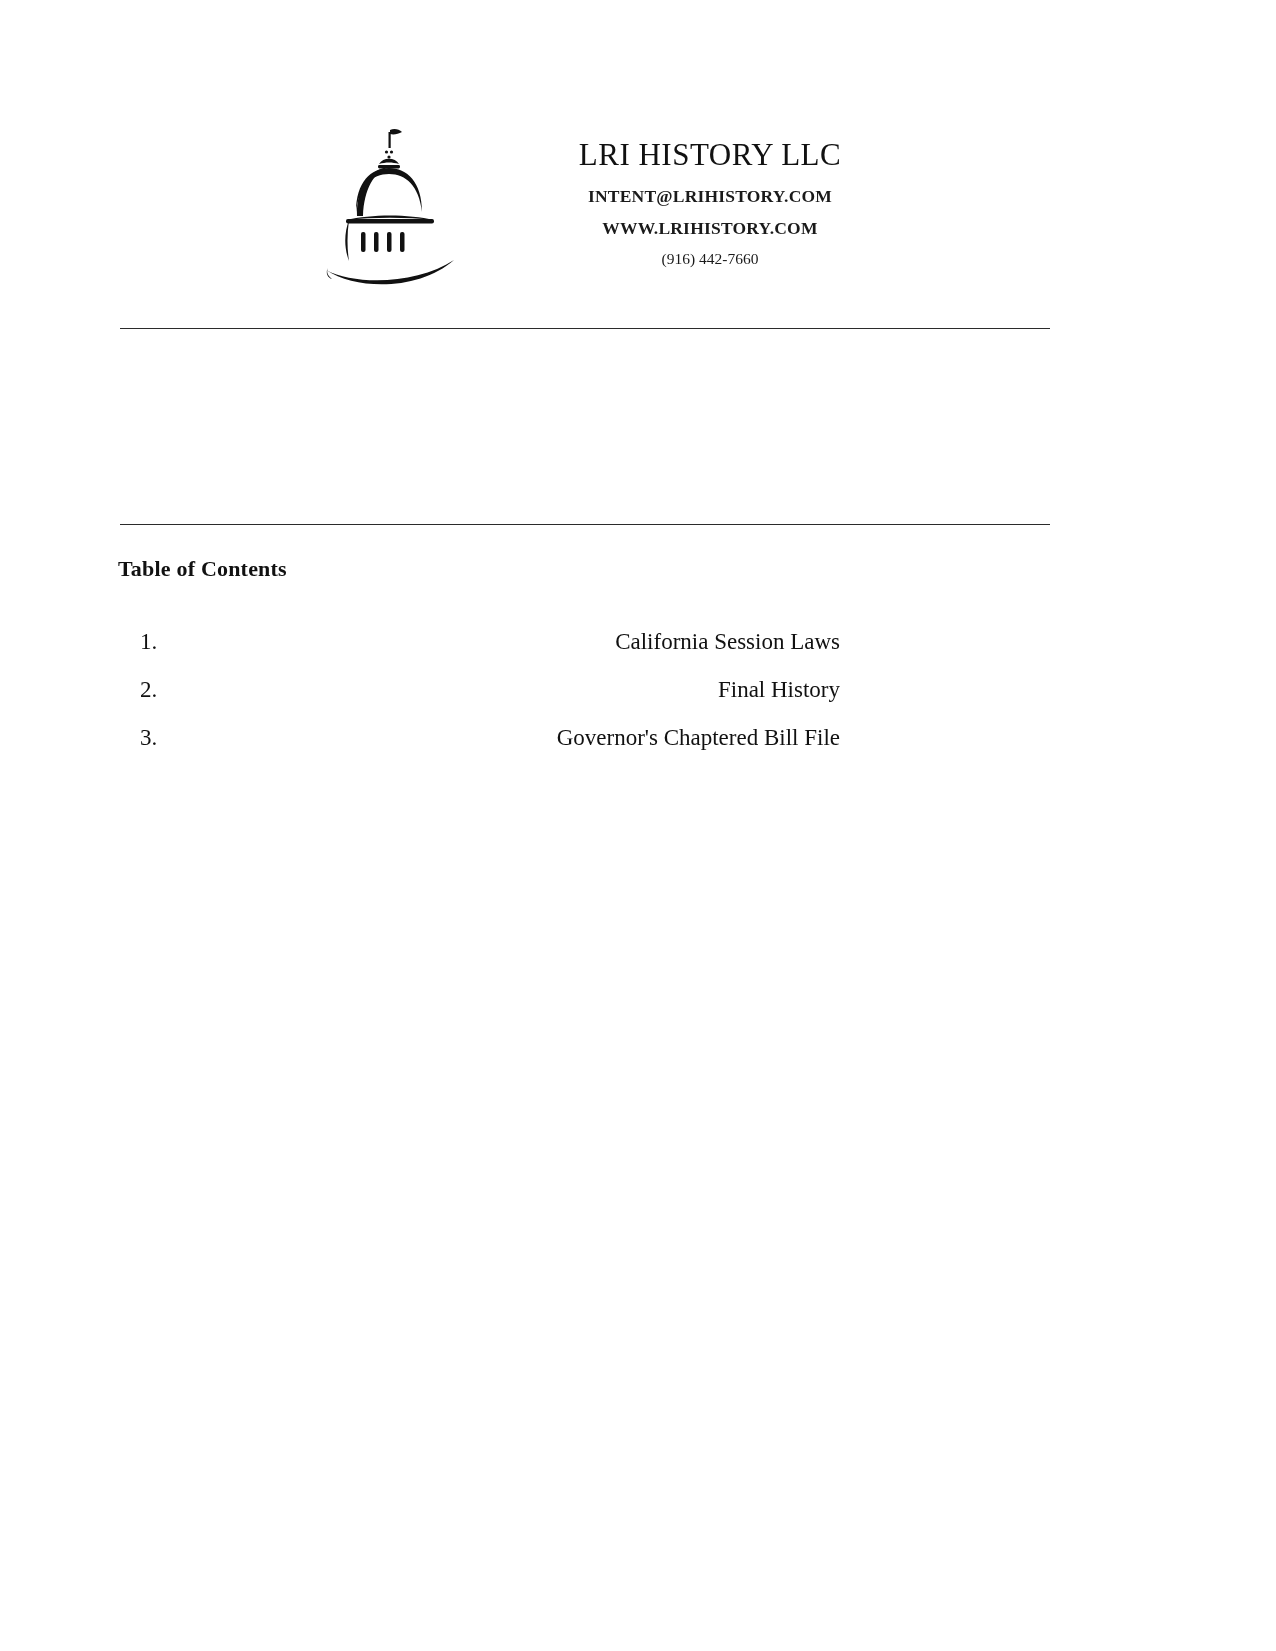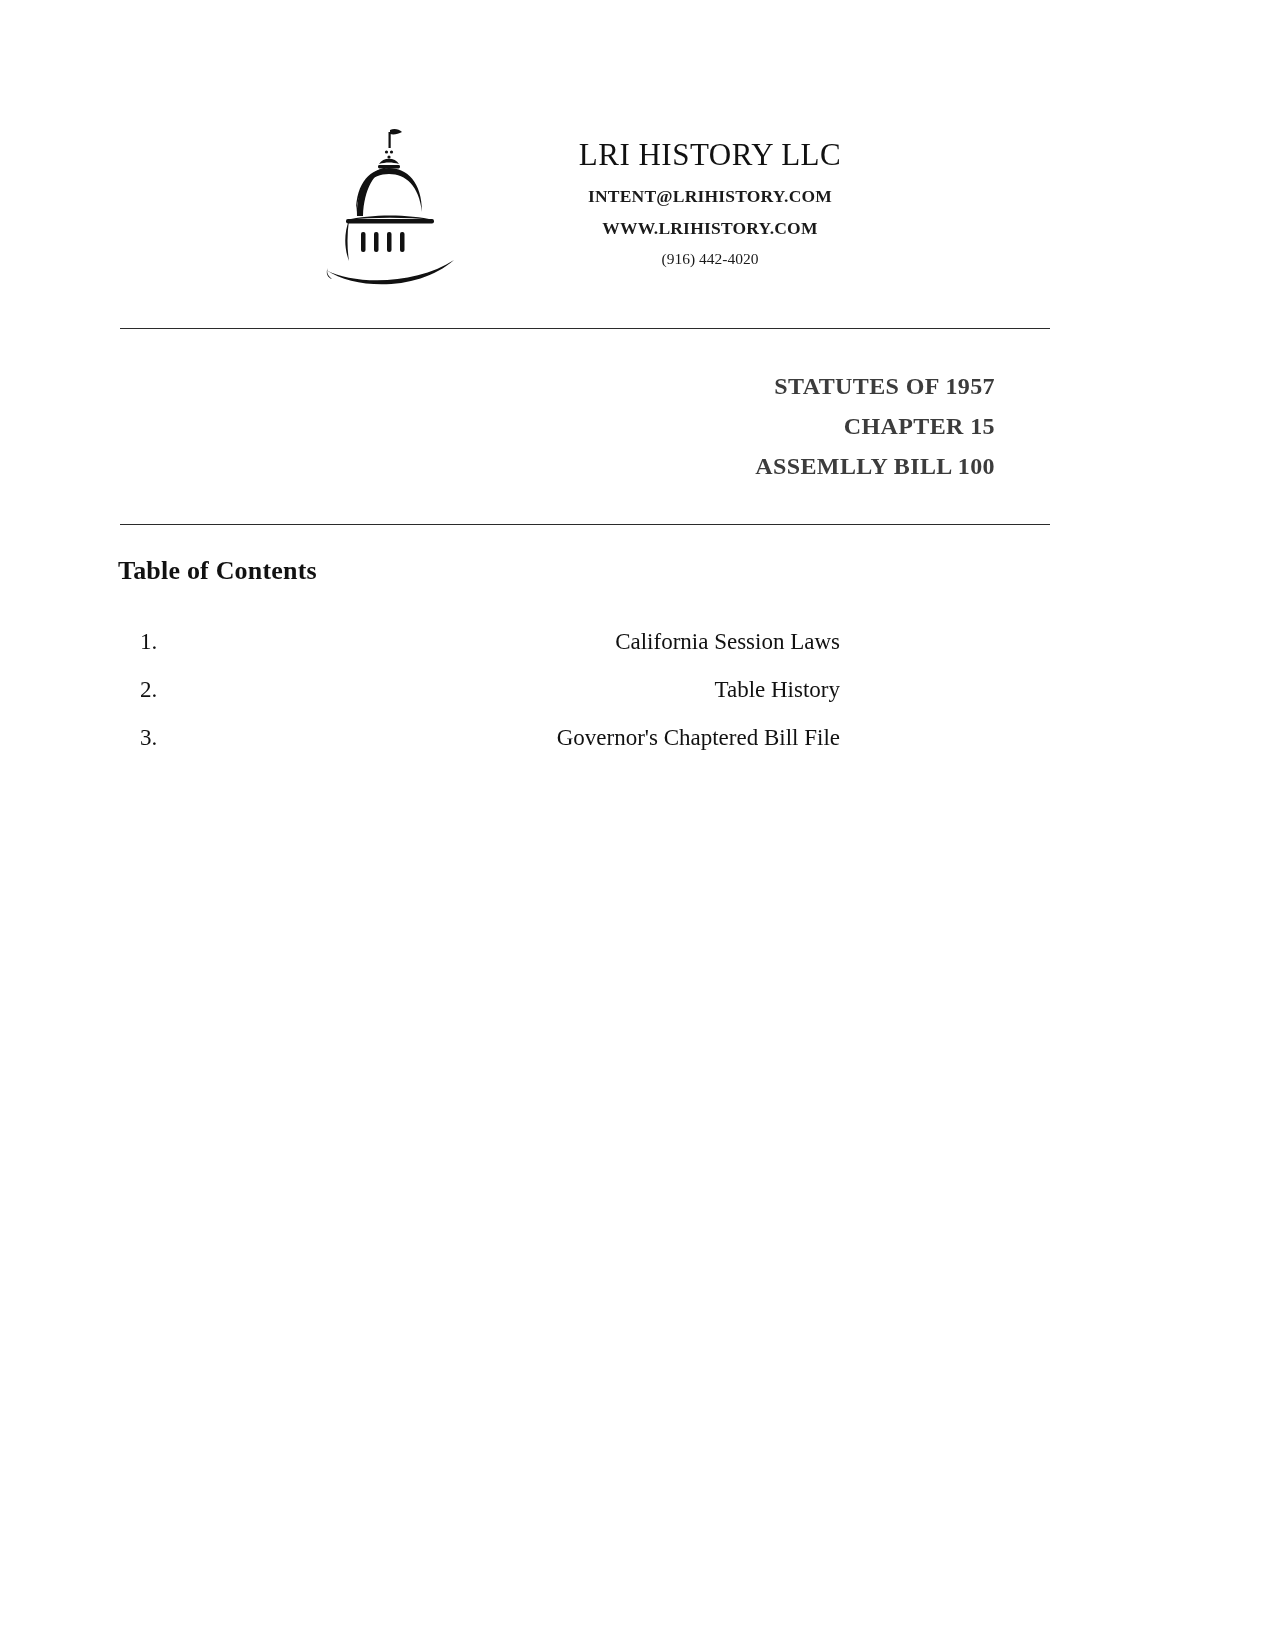--- a/index.html
+++ b/index.html
@@ -103,21 +103,21 @@
     line-height: 40px;
   }
 
   
   .toc-heading {
     position: absolute;
     left: 118px;
     top: 556px;
     font-family: "Liberation Serif", serif;
     font-weight: bold;
-    font-size: 26px;
+    font-size: 22px;
     color: #111111;
     letter-spacing: 0.2px;
   }
   .toc-list {
     position: absolute;
     left: 140px;
     top: 618px;
     width: 700px;
     margin: 0;
     padding: 0;
@@ -177,46 +177,41 @@
             <path d="M10 150 c30 16 92 14 128 -10 c-34 30 -96 31 -128 10 z"></path>
             <path d="M12 148 c-2 4 0 8 4 11 c-4 -1 -7 -6 -4 -11 z"></path>
           </g>
         </svg>
       </div>
 
       <div class="brand-block">
         <div class="brand-name">LRI HISTORY LLC</div>
         <div class="brand-line">INTENT@LRIHISTORY.COM</div>
         <div class="brand-line">WWW.LRIHISTORY.COM</div>
-        <div class="brand-phone">(916) 442-4020</div>
+        <div class="brand-phone">(916) 442-7660</div>
       </div>
 
     </div>
   </div>
 
   <div class="rule rule-top"></div>
 
-  <div class="titleblock">
-    <div>STATUTES OF 1957</div>
-    <div>CHAPTER  15</div>
-    <div>ASSEMLLY BILL 100</div>
-  </div>
 
   <div class="rule rule-bottom"></div>
 
   <div class="toc-heading">Table of Contents</div>
 
   <ul class="toc-list">
     <li class="toc-item">
       <span class="toc-num">1.</span>
       <span class="toc-label">California Session Laws</span>
     </li>
     <li class="toc-item">
       <span class="toc-num">2.</span>
-      <span class="toc-label">Table History</span>
+      <span class="toc-label">Final History</span>
     </li>
     <li class="toc-item">
       <span class="toc-num">3.</span>
       <span class="toc-label">Governor's Chaptered Bill File</span>
     </li>
   </ul>
 
 </div>
 
 </body></html>

